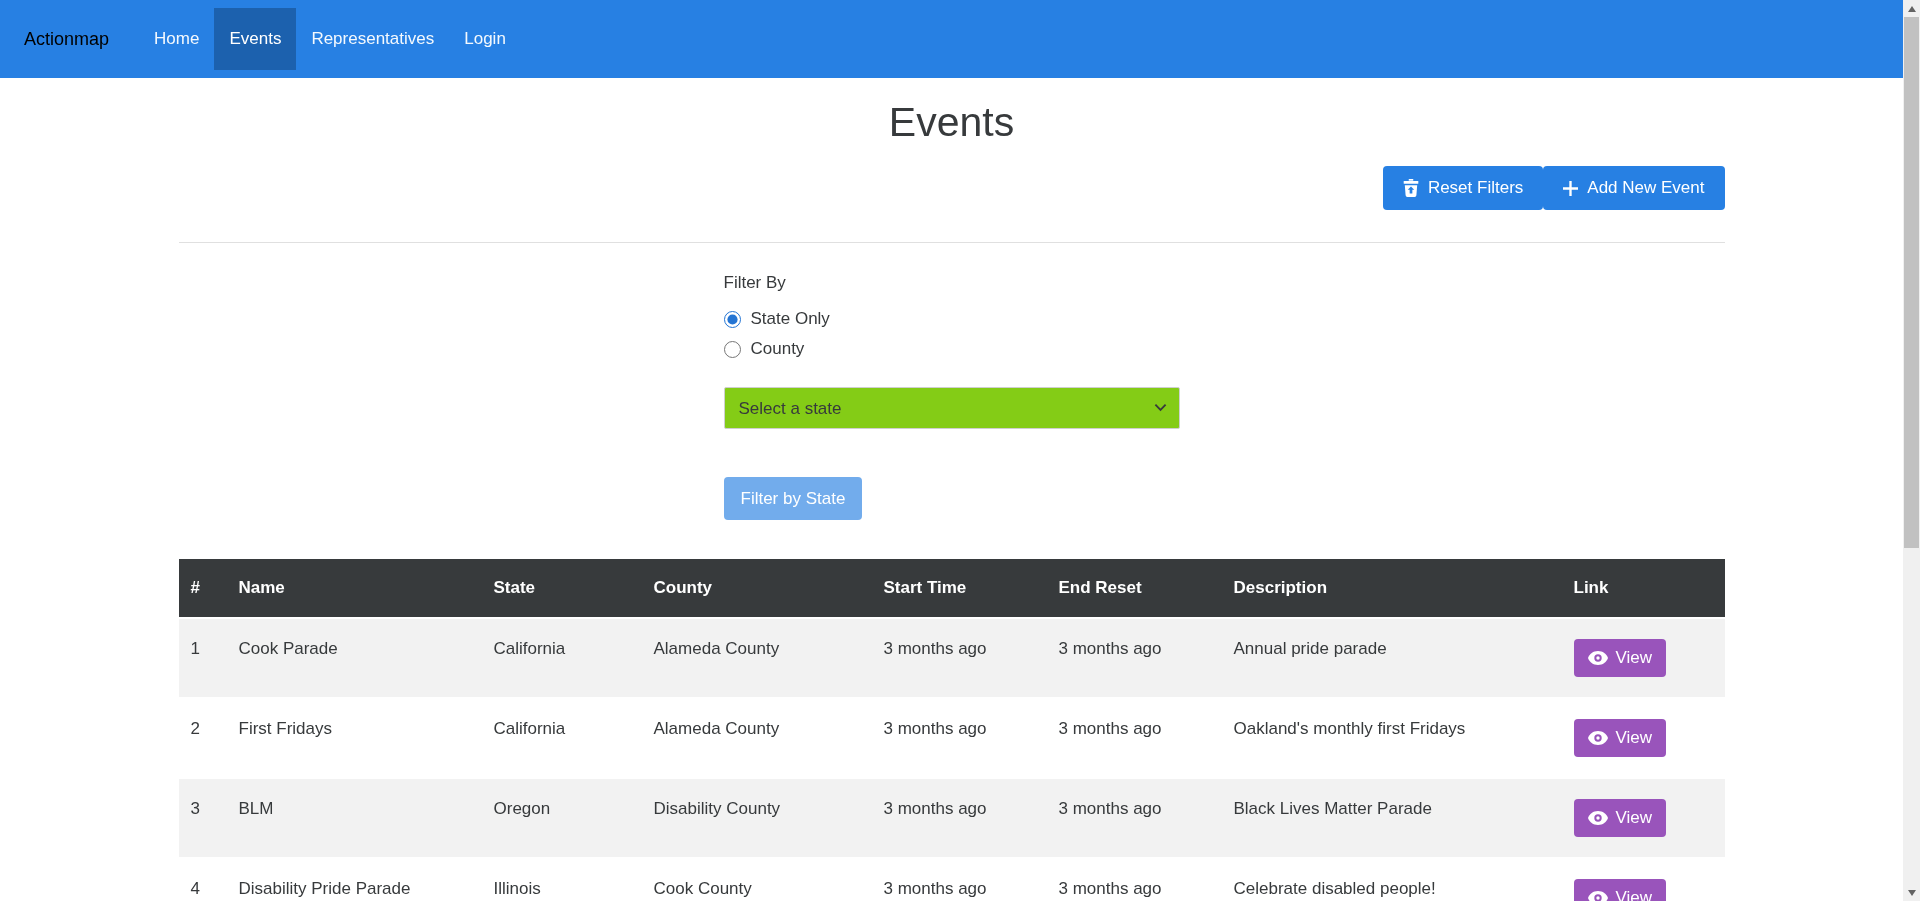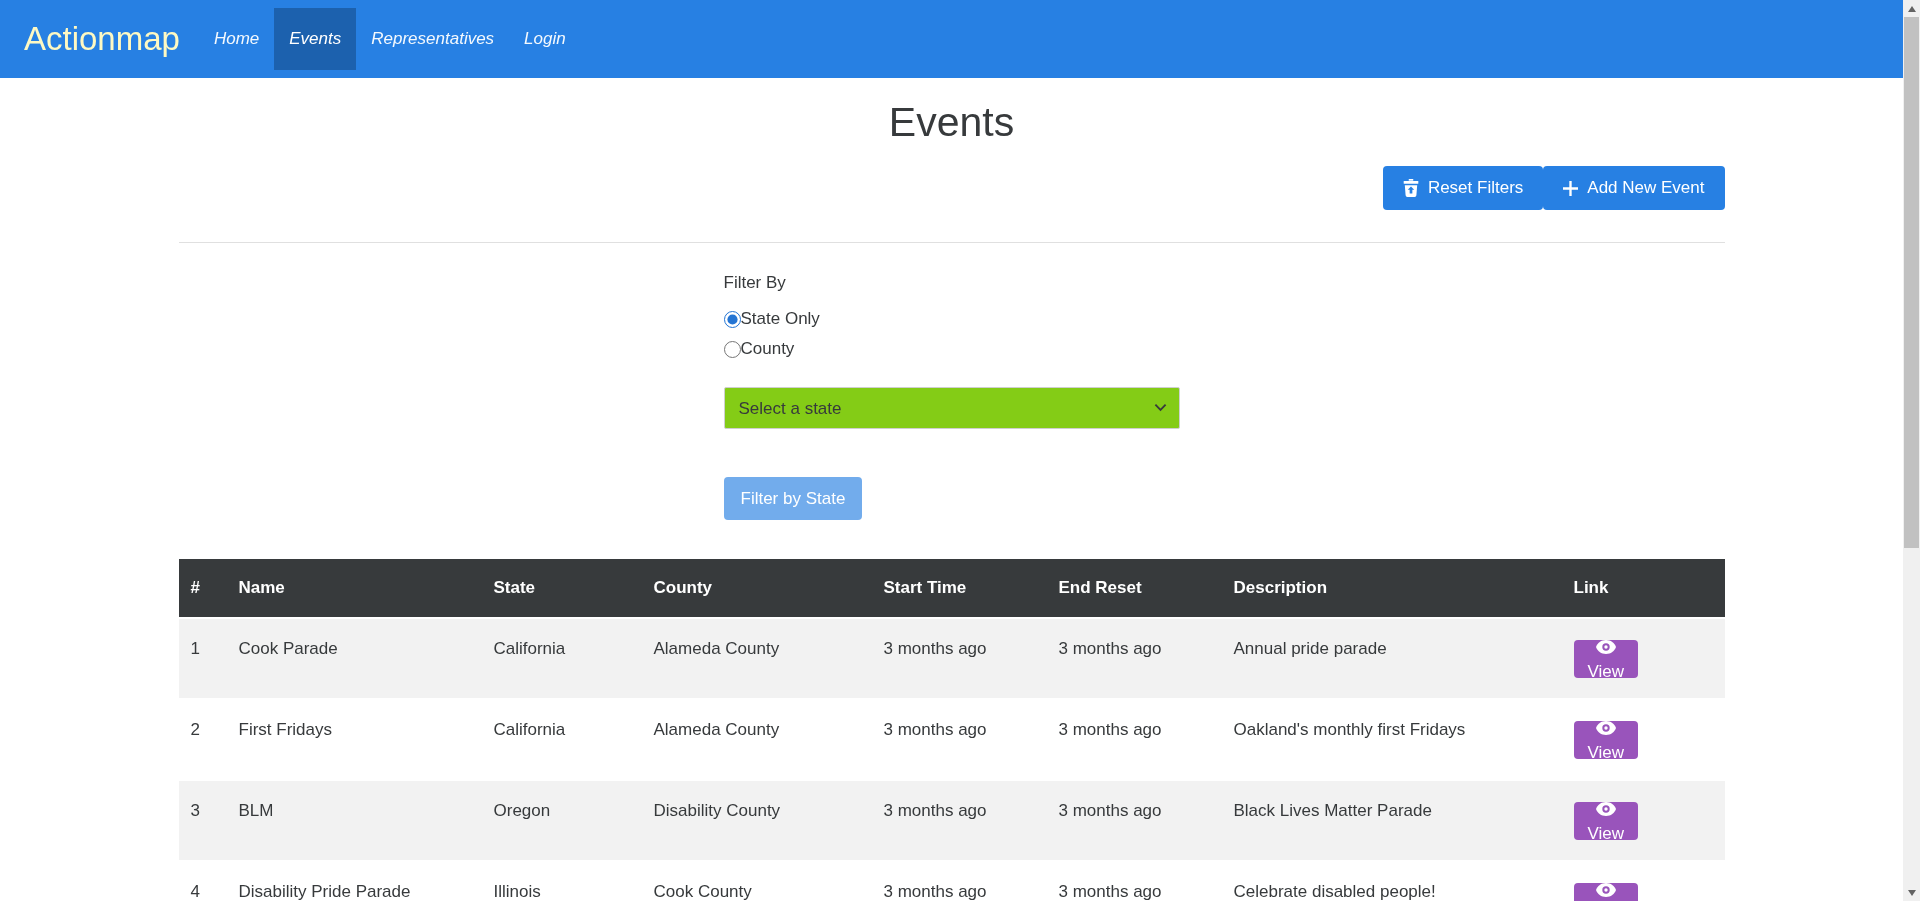--- a/index.html
+++ b/index.html
@@ -8,51 +8,51 @@
   }
   *{box-sizing:border-box;}
   html,body{margin:0;padding:0;}
   body{
     width:1920px;height:901px;overflow:hidden;position:relative;background:#fff;
     font-family:"Liberation Sans","DejaVu Sans",sans-serif;font-size:17px;color:var(--dark);
   }
   .content-area{width:1903px;}
   
   .navbar{height:78px;background:var(--primary);display:flex;align-items:center;padding-left:24px;}
-  .brand{color:#fef9c3;font-size:33px;text-decoration:none;margin-right:19px;cursor:pointer;}
-  .nav{display:flex;list-style:none;margin:0;padding:0;align-items:center;font-style:italic;}
+  .brand{color:#000000;font-size:18px;text-decoration:none;margin-right:30px;cursor:pointer;}
+  .nav{display:flex;list-style:none;margin:0;padding:0;align-items:center;}
   .nav-link{display:flex;align-items:center;height:62px;padding:0 15px;color:rgba(255,255,255,.95);
     text-decoration:none;cursor:pointer;}
   .nav-link.active{background:var(--primary_active);color:#fff;}
   
   .container{width:1546px;margin:0 auto;}
   h1{font-size:41px;line-height:41px;font-weight:300;text-align:center;margin:24px 0 0;color:var(--dark);}
   .toolbar{display:flex;justify-content:flex-end;margin-top:23px;gap:0;}
   .btn{background:var(--primary);color:#fff;border:none;height:44px;padding:0 20px;font-size:17px;
     border-radius:4px;display:inline-flex;align-items:center;gap:9px;cursor:pointer;font-family:inherit;}
   hr{border:none;border-top:1px solid rgba(0,0,0,.12);margin:32px 0 0;}
   
   .filter-row{display:flex;justify-content:center;}
   .filter-panel{width:456px;margin-top:28px;}
   .filter-legend{line-height:24px;margin-bottom:12px;}
-  .radio-row{display:flex;align-items:center;height:24px;margin-bottom:6px;cursor:pointer;}
+  .radio-row{display:flex;align-items:center;gap:10px;height:24px;margin-bottom:6px;cursor:pointer;}
   .radio-row input{width:17px;height:17px;margin:0;accent-color:#2374d3;cursor:pointer;}
   .select-wrap{position:relative;margin-top:26px;}
   .select-wrap select{width:100%;height:42px;appearance:none;-webkit-appearance:none;border:1px solid #cfcfcf;
     border-radius:2px;padding:0 14px;font-size:17px;color:var(--dark);background:#84cc16;font-family:inherit;cursor:pointer;}
   .chevron{position:absolute;right:13px;top:16px;pointer-events:none;line-height:0;}
   .btn-filter-state{margin-top:48px;height:43px;padding:18px 17px;opacity:.65;}
   
   table{width:100%;border-collapse:collapse;margin-top:39px;table-layout:fixed;}
   thead th{background:var(--dark);color:#fff;text-align:left;font-weight:700;padding:19px 12px;font-size:17px;}
   tbody tr{height:77px;}
   tbody tr:nth-child(odd){background:var(--stripe);}
   tbody td{padding:20px 12px;vertical-align:top;border-top:2px solid #fff;}
   .btn-view{background:var(--purple);color:#fff;border:none;border-radius:4px;height:38px;padding:0 14px;
-    font-size:17px;display:inline-flex;align-items:center;gap:8px;cursor:pointer;font-family:inherit;flex-direction:column;}
+    font-size:17px;display:inline-flex;align-items:center;gap:8px;cursor:pointer;font-family:inherit;}
   
   col.c-idx{width:48px;} col.c-name{width:255px;} col.c-state{width:160px;} col.c-county{width:230px;}
   col.c-start{width:175px;} col.c-end{width:175px;} col.c-desc{width:340px;} col.c-link{width:163px;}
   
   .scrollbar{position:absolute;right:0;top:0;width:17px;height:901px;background:var(--scroll_track);}
   .sb-btn{position:absolute;left:0;width:17px;height:17px;display:flex;align-items:center;justify-content:center;cursor:pointer;}
   .sb-btn.up{top:0;} .sb-btn.down{bottom:0;}
   .tri-up{width:0;height:0;border-left:4.5px solid transparent;border-right:4.5px solid transparent;border-bottom:6px solid #636363;}
   .tri-down{width:0;height:0;border-left:4.5px solid transparent;border-right:4.5px solid transparent;border-top:6px solid #636363;}
   .sb-thumb{position:absolute;left:1px;top:17px;width:15px;height:531px;background:var(--scroll_thumb);cursor:pointer;}

